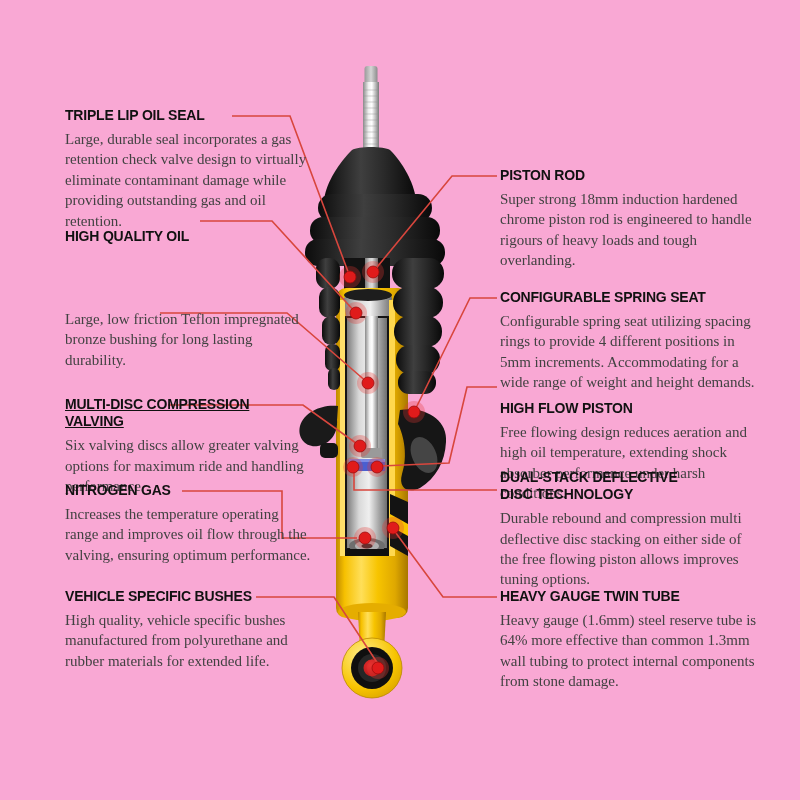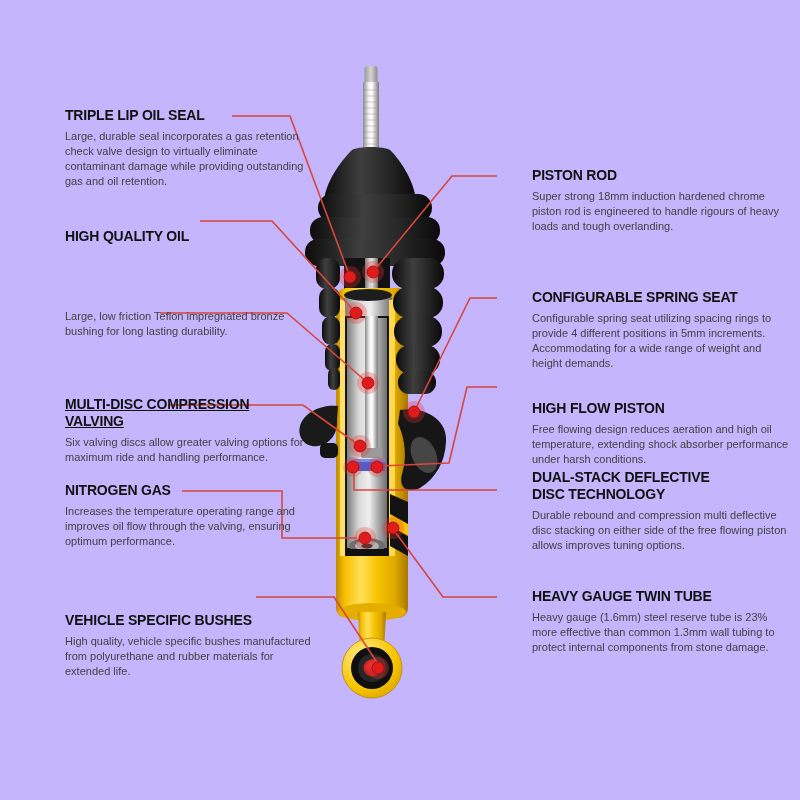--- a/index.html
+++ b/index.html
@@ -1,30 +1,30 @@
 <!DOCTYPE html>
 <html><head>
 <meta charset="utf-8">
 <style>
   html,body{margin:0;padding:0;background:#ffffff;}
   .canvas{
-    position:relative;width:800px;height:800px;background:#c4b5fd;overflow:hidden;
+    position:relative;width:800px;height:800px;background:#f9a8d4;overflow:hidden;
     font-family:"Liberation Sans", sans-serif;
   }
   .art{position:absolute;left:0;top:0;}
   .callout{position:absolute;}
   .callout h3{
     margin:0;font-size:14px;font-weight:bold;color:#111111;
     letter-spacing:-0.2px;line-height:1.22;
   }
   .callout p{
-    margin:5px 0 0 0;font-size:11px;line-height:1.36;color:#424242;
+    margin:5px 0 0 0;font-size:15px;line-height:1.36;color:#424242;font-family:Liberation Serif, serif;
   }
   .callout.left{width:250px;}
-  .callout.right{width:260px;margin-left:32px;}
+  .callout.right{width:260px;}
   .hw190 h3{max-width:190px;text-decoration:underline;}
   .hw205 h3{max-width:205px;}
 </style>
 </head>
 <body>
 
 <div class="canvas">
 
   <svg class="art" width="800" height="800" viewBox="0 0 800 800">
     <defs>
@@ -228,21 +228,21 @@
     <p>Large, low friction Teflon impregnated bronze bushing for long lasting durability.</p>
   </div>
   <div class="callout left hw190" style="left:65px;top:396px">
     <h3>MULTI-DISC COMPRESSION VALVING</h3>
     <p>Six valving discs allow greater valving options for maximum ride and handling performance.</p>
   </div>
   <div class="callout left" style="left:65px;top:482px">
     <h3>NITROGEN GAS</h3>
     <p>Increases the temperature operating range and improves oil flow through the valving, ensuring optimum performance.</p>
   </div>
-  <div class="callout left" style="left:65px;top:612px">
+  <div class="callout left" style="left:65px;top:588px">
     <h3>VEHICLE SPECIFIC BUSHES</h3>
     <p>High quality, vehicle specific bushes manufactured from polyurethane and rubber materials for extended life.</p>
   </div>
 
   <div class="callout right" style="left:500px;top:167px">
     <h3>PISTON ROD</h3>
     <p>Super strong 18mm induction hardened chrome piston rod is engineered to handle rigours of heavy loads and tough overlanding.</p>
   </div>
   <div class="callout right" style="left:500px;top:289px">
     <h3>CONFIGURABLE SPRING SEAT</h3>
@@ -251,16 +251,16 @@
   <div class="callout right" style="left:500px;top:400px">
     <h3>HIGH FLOW PISTON</h3>
     <p>Free flowing design reduces aeration and high oil temperature, extending shock absorber performance under harsh conditions.</p>
   </div>
   <div class="callout right hw205" style="left:500px;top:469px">
     <h3>DUAL-STACK DEFLECTIVE DISC TECHNOLOGY</h3>
     <p>Durable rebound and compression multi deflective disc stacking on either side of the free flowing piston allows improves tuning options.</p>
   </div>
   <div class="callout right" style="left:500px;top:588px">
     <h3>HEAVY GAUGE TWIN TUBE</h3>
-    <p>Heavy gauge (1.6mm) steel reserve tube is 23% more effective than common 1.3mm wall tubing to protect internal components from stone damage.</p>
+    <p>Heavy gauge (1.6mm) steel reserve tube is 64% more effective than common 1.3mm wall tubing to protect internal components from stone damage.</p>
   </div>
 
 </div>
 
 </body></html>

